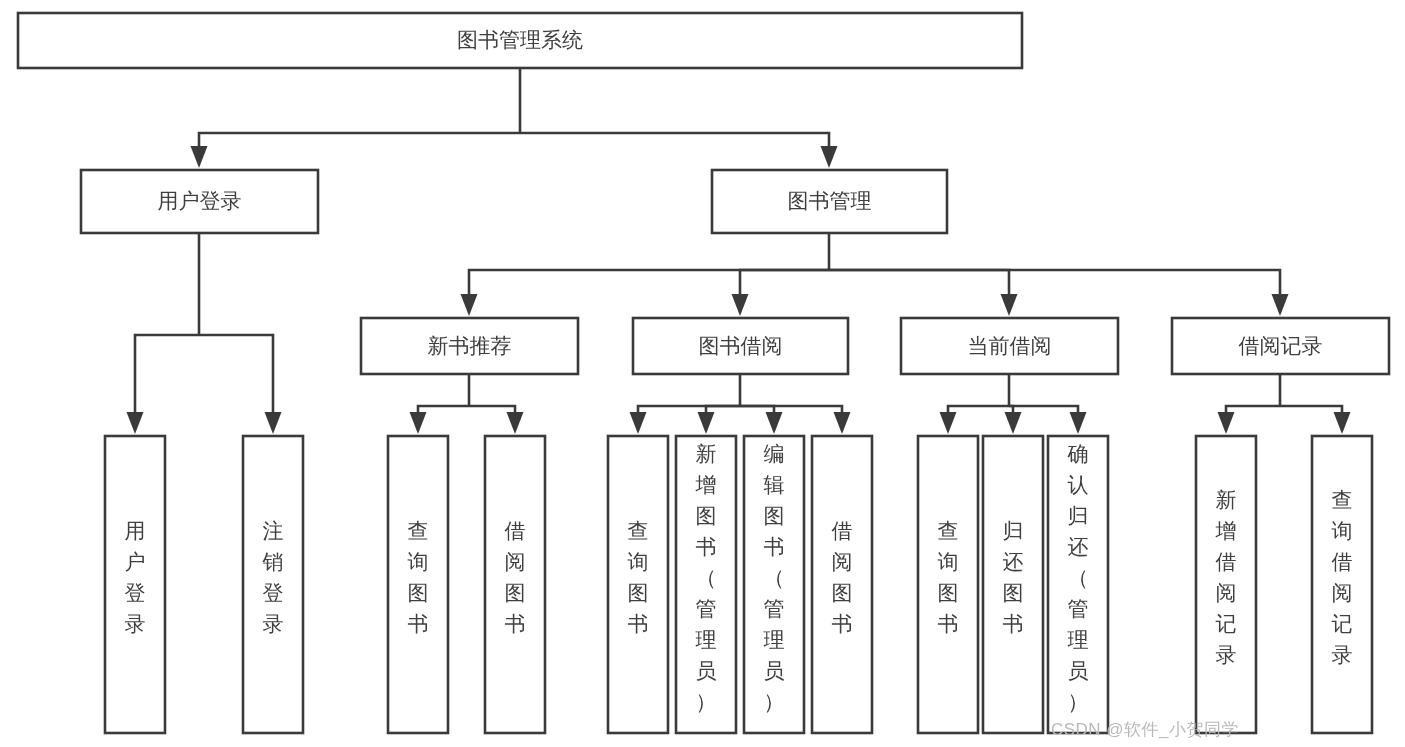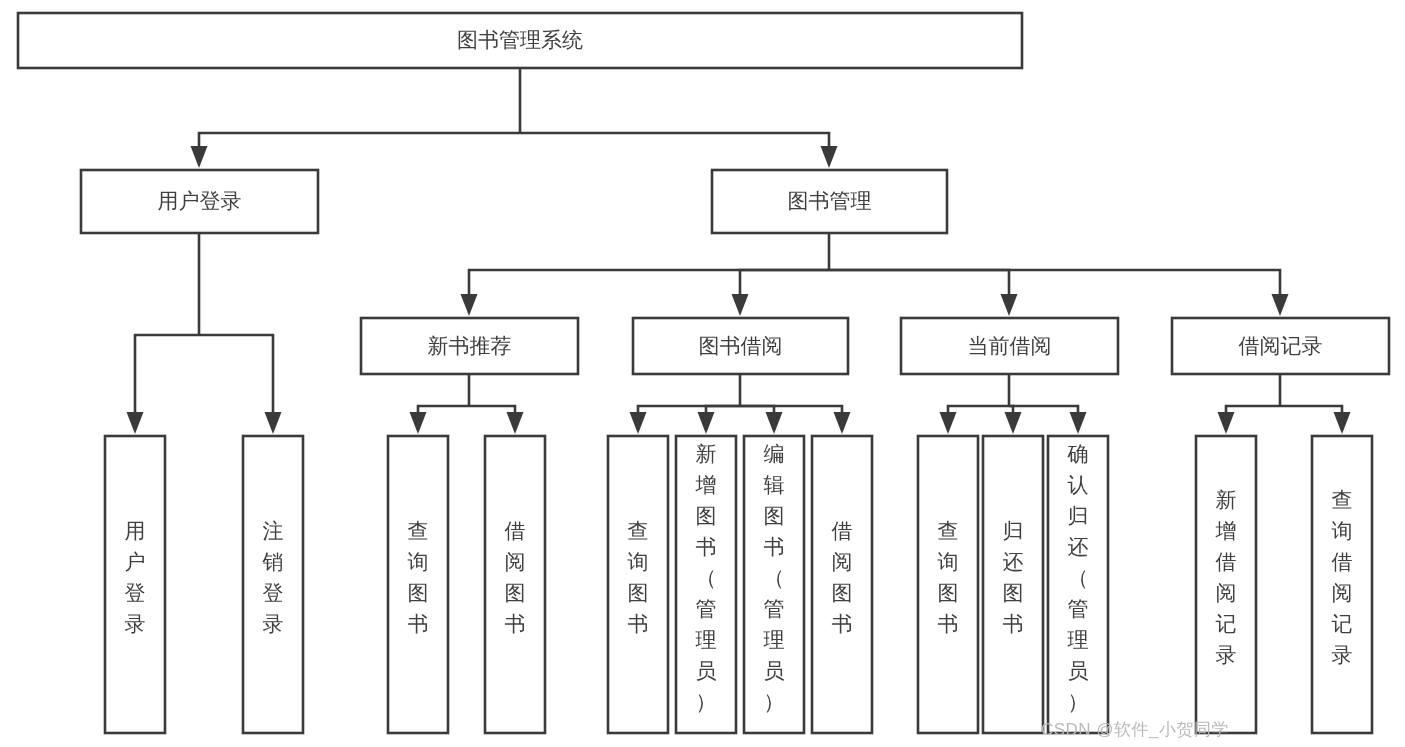--- a/index.html
+++ b/index.html
@@ -49,21 +49,21 @@
     text-anchor: middle;
     dominant-baseline: middle;
   }
   .node-label-vertical {
     fill: #3f3f3f;
     font-family: "Liberation Sans", "DejaVu Sans", sans-serif;
     font-size: 21px;
   }
   .watermark {
     position: absolute;
-    right: 18px;
+    right: 8px;
     bottom: 6px;
     font-family: "Liberation Sans", "DejaVu Sans", sans-serif;
     font-size: 17px;
     color: #b9b9b9;
     white-space: nowrap;
     letter-spacing: 0.5px;
     user-select: none;
   }
 </style>
 </head>

